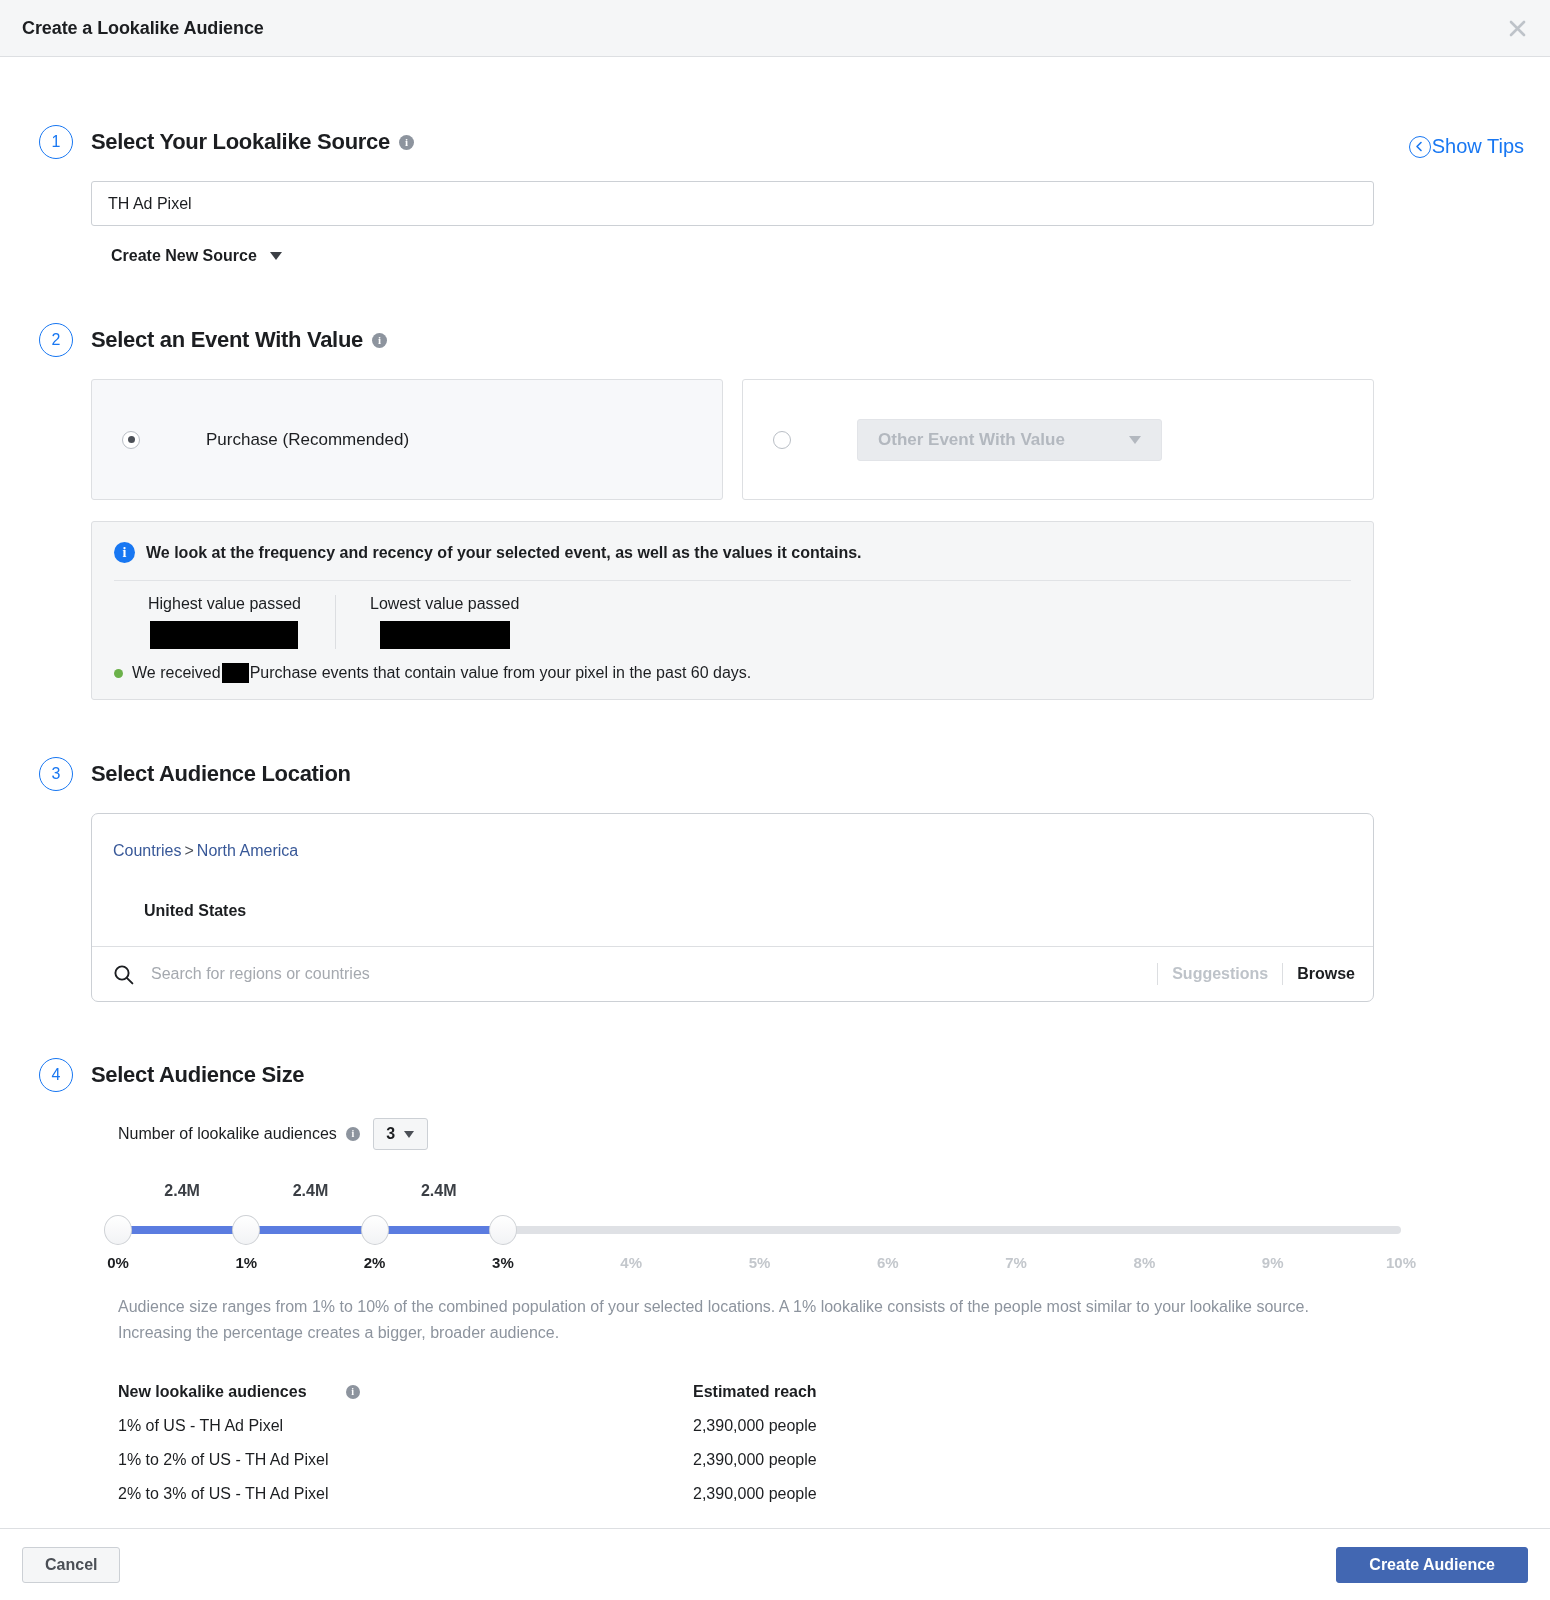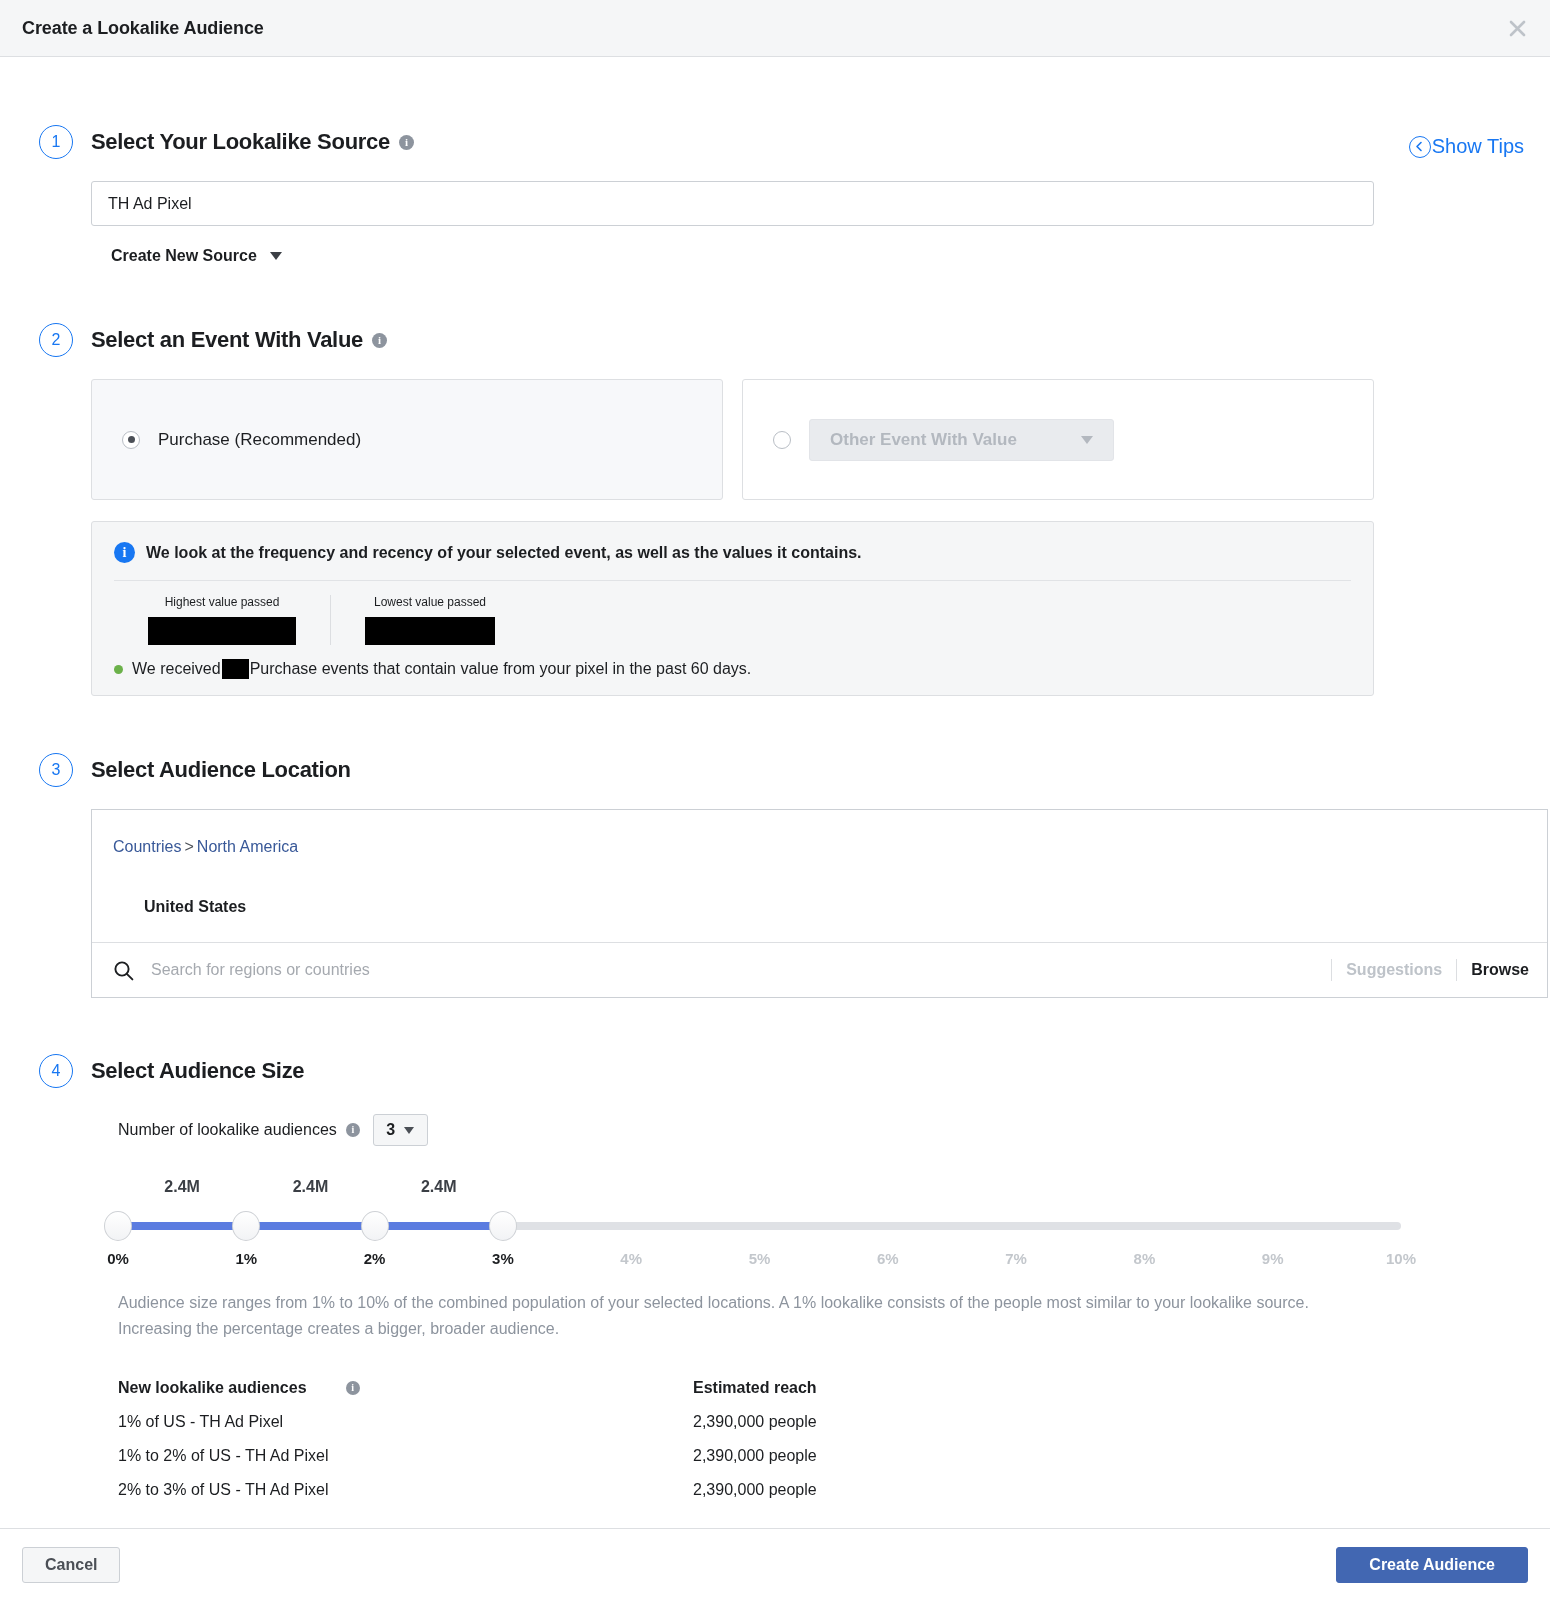--- a/index.html
+++ b/index.html
@@ -175,20 +175,21 @@
     width: 1283px;
   }
   .event-card {
     flex: 1;
     height: 121px;
     border: 1px solid #dddfe2;
     border-radius: 3px;
     display: flex;
     align-items: center;
     padding: 0 30px;
+    gap: 48px;
   }
   .event-card.selected { background: #f7f8fa; }
   .radio {
     width: 18px; height: 18px;
     border-radius: 50%;
     border: 1px solid #b9bec5;
     background: #fff;
     display: inline-flex;
     align-items: center;
     justify-content: center;
@@ -257,21 +258,21 @@
     padding-top: 14px;
   }
   .metric {
     padding: 0 34px 0 34px;
     display: flex;
     flex-direction: column;
     align-items: center;
   }
   .metric + .metric { border-left: 1px solid #dcdee1; }
   .metric-label {
-    font-size: 12px;
+    font-size: 16px;
     color: #1c1e21;
     margin-bottom: 8px;
   }
   .redacted { background: #000; display: block; }
   .metric .redacted { height: 28px; }
   .received-line {
     display: flex;
     align-items: center;
     font-size: 16px;
     color: #1c1e21;
@@ -283,23 +284,23 @@
     background: #6bb14a;
     margin-right: 9px;
     flex: none;
   }
   .received-line .redacted { height: 20px; width: 27px; margin: 0 1px; }
 
   
   #step3 { margin-top: 57px; }
   .location-box {
     margin-top: 22px;
-    width: 1457px;
+    width: 1283px;
     border: 1px solid #ccd0d5;
-    border-radius: 0;
+    border-radius: 7px;
     background: #fff;
   }
   .location-top { padding: 28px 21px 26px 21px; }
   .breadcrumb { font-size: 16px; color: #385898; }
   .breadcrumb a { color: #385898; text-decoration: none; cursor: pointer; }
   .breadcrumb .sep { color: #4b4f56; margin: 0 3px; }
   .location-name {
     margin-top: 42px;
     font-size: 16px;
     font-weight: bold;

